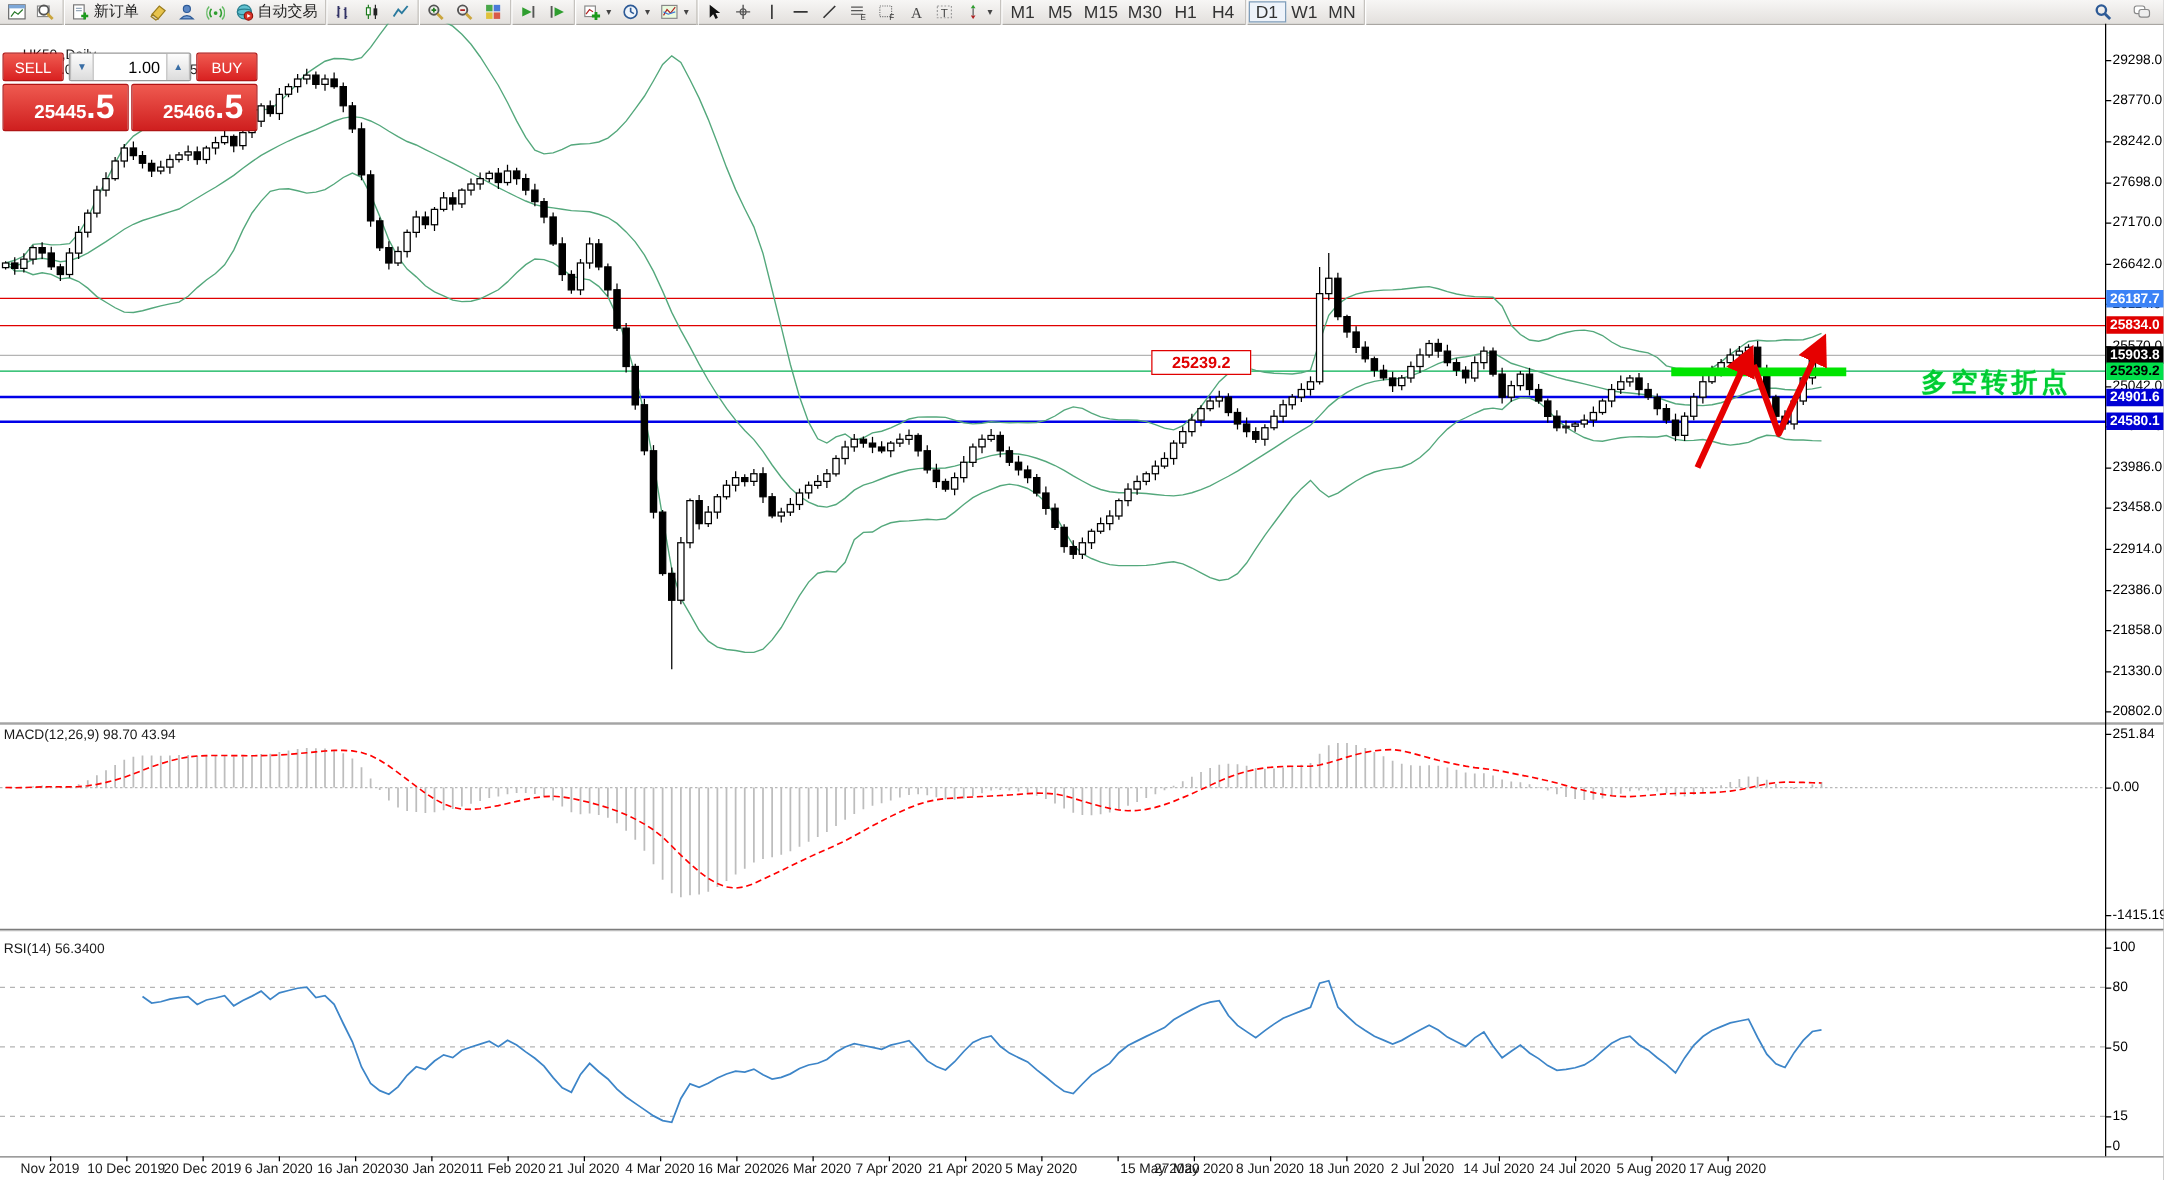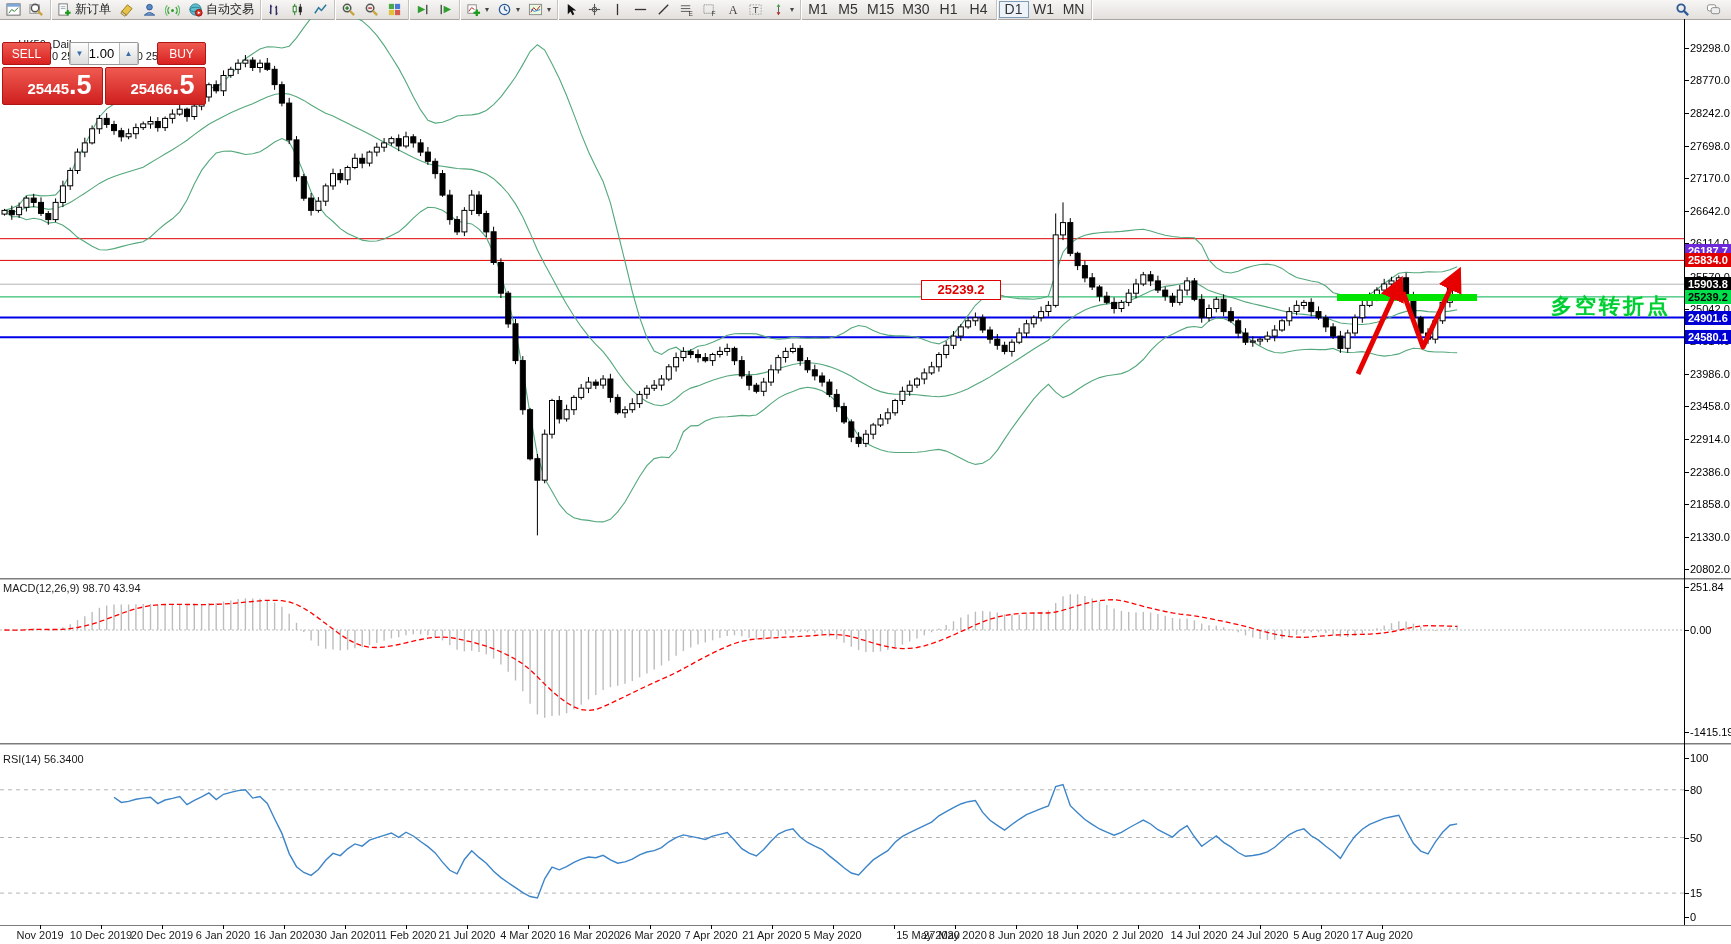--- a/index.html
+++ b/index.html
@@ -23,37 +23,37 @@
   .axisTick{position:absolute;left:1690px;font-size:11px;color:#000;white-space:nowrap;}
   .axisDash{position:absolute;left:1684px;width:5px;height:1px;background:#000;}
   .lvlLabel{position:absolute;left:1685px;font-size:11px;font-weight:bold;color:#fff;
      padding:0 3px;height:14px;line-height:14px;white-space:nowrap;z-index:6;}
   .dateLabel{position:absolute;top:929px;font-size:11px;color:#1a1a1a;transform:translateX(-50%);white-space:nowrap;}
   .sep{position:absolute;left:0;width:1731px;height:1px;background:#7c7c7c;}
   .sep2{position:absolute;left:0;width:1731px;height:1px;background:#bdbdbd;}
   #vaxis{position:absolute;left:1684px;top:19px;width:1px;height:906px;background:#000;}
   
   #ocp{position:absolute;left:2px;top:42px;width:204px;z-index:8;}
-  #ocpTop{display:flex;height:23px;gap:18px;}
+  #ocpTop{display:flex;height:23px;gap:4px;}
   .ocbtn{width:47px;background:linear-gradient(#ef5a50,#d92121);color:#fff;font-size:12px;
     display:flex;align-items:center;justify-content:center;border-radius:2px;border:1px solid #b01515;cursor:pointer;}
   #vol{flex:1;display:flex;border:1px solid #9a9a9a;background:#fff;border-radius:2px;overflow:hidden;}
   .spin{width:17px;background:linear-gradient(#fdfdfd,#dcdcdc);border-left:1px solid #bbb;border-right:1px solid #bbb;
     color:#3a6ea5;font-size:8px;display:flex;align-items:center;justify-content:center;cursor:pointer;}
   #volVal{flex:1;font-size:13px;display:flex;align-items:center;justify-content:flex-end;padding-right:5px;color:#000;}
   #ocpPrices{display:flex;gap:2px;margin-top:2px;}
   .ocpx{width:100px;height:36px;background:linear-gradient(#ef5a50,#cf1f1f);border:1px solid #b01515;border-radius:2px;
     color:#fff;display:flex;align-items:baseline;justify-content:center;cursor:pointer;}
   .ocpx .ip{font-size:15px;font-weight:bold;line-height:34px;margin-left:14px;}
   .ocpx .dp{font-size:27px;font-weight:bold;line-height:34px;}
   
   #callout{position:absolute;left:921px;top:280px;width:78px;height:18px;background:#fff;border:1px solid #e00000;
     color:#e00000;font-size:13px;font-weight:bold;text-align:center;line-height:18px;z-index:5;}
   #cnText{position:absolute;left:1537px;top:292px;font-size:21px;font-weight:bold;color:#00cc33;
-    letter-spacing:3px;white-space:nowrap;z-index:5;text-shadow:0 0 1px #7dff9e;margin-left:14px;}
+    letter-spacing:3px;white-space:nowrap;z-index:5;text-shadow:0 0 1px #7dff9e;}
   #plot{position:absolute;left:0;top:0;z-index:1;}
 </style>
 </head>
 <body>
 
 <div id="app">
 
   <div id="toolbar">
       <div class="tbgrp">
         <div class="tbtn">
@@ -1009,21 +1009,21 @@
       <div class="axisDash" style="top:439px"></div>
       <div class="axisTick" style="top:433px">22914.0</div>
       <div class="axisDash" style="top:472px"></div>
       <div class="axisTick" style="top:466px">22386.0</div>
       <div class="axisDash" style="top:504px"></div>
       <div class="axisTick" style="top:498px">21858.0</div>
       <div class="axisDash" style="top:537px"></div>
       <div class="axisTick" style="top:531px">21330.0</div>
       <div class="axisDash" style="top:569px"></div>
       <div class="axisTick" style="top:563px">20802.0</div>
-      <div class="lvlLabel" style="top:244px;background:#6d28d9;color:#ffffff">26187.7</div>
+      <div class="lvlLabel" style="top:232px;background:#3b82f6;color:#ffffff">26187.7</div>
       <div class="lvlLabel" style="top:253px;background:#e00000;color:#ffffff">25834.0</div>
       <div class="lvlLabel" style="top:277px;background:#000000;color:#ffffff">15903.8</div>
       <div class="lvlLabel" style="top:290px;background:#00e04a;color:#000000">25239.2</div>
       <div class="lvlLabel" style="top:311px;background:#0000d4;color:#ffffff">24901.6</div>
       <div class="lvlLabel" style="top:330px;background:#0000d4;color:#ffffff">24580.1</div>
     </div>
   <div id="dateAxis">
       <div class="dateLabel" style="left:40px">Nov 2019</div>
       <div style="position:absolute;left:40px;top:925px;width:1px;height:4px;background:#000;"></div>
       <div class="dateLabel" style="left:101px">10 Dec 2019</div>

